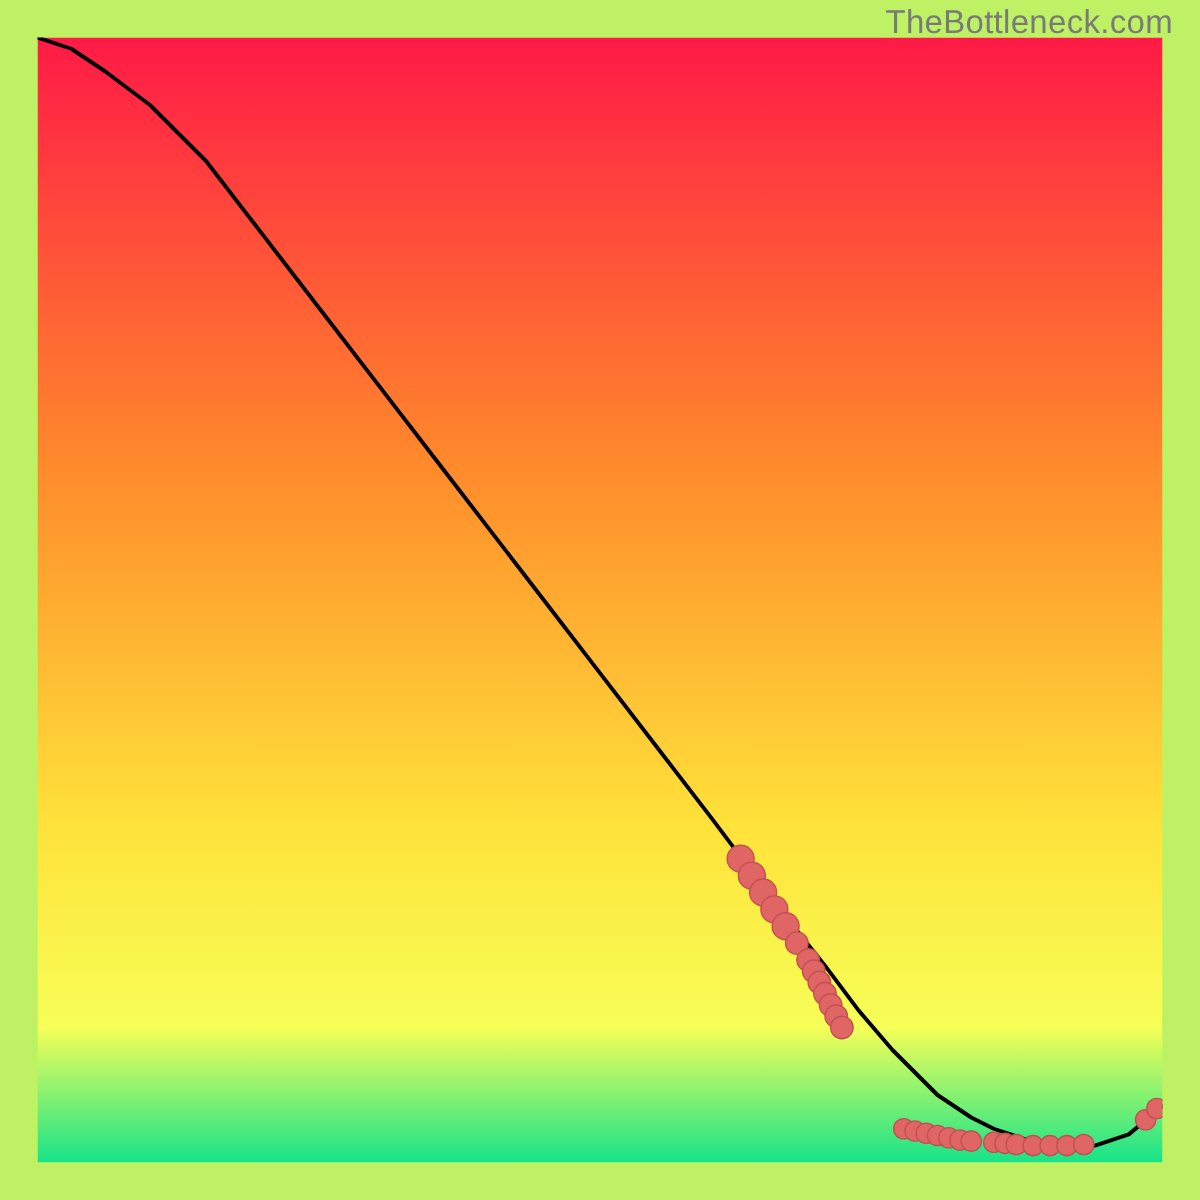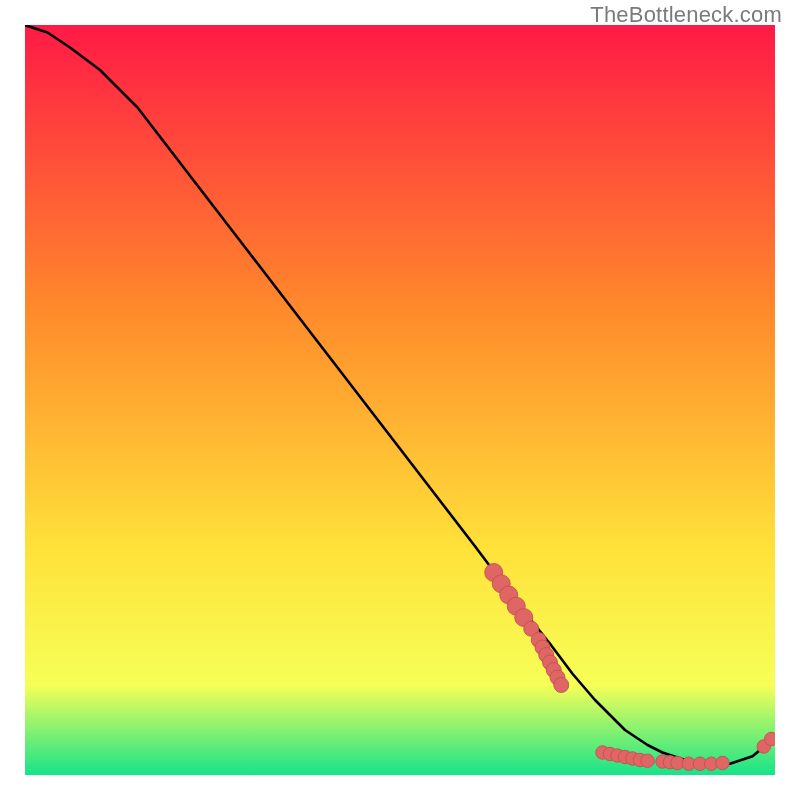--- a/index.html
+++ b/index.html
@@ -8,21 +8,21 @@
     width: 800px;
     height: 800px;
     background: #000;
     overflow: hidden;
     font-family: Arial, Helvetica, sans-serif;
   }
   .frame {
     position: relative;
     width: 800px;
     height: 800px;
-    background: #ffffff;
+    background: #bef264;
   }
   .watermark {
     position: absolute;
     top: 2px;
     right: 18px;
     color: #7a7a7a;
     font-size: 22px;
     letter-spacing: 0.2px;
     font-weight: 400;
     user-select: none;

